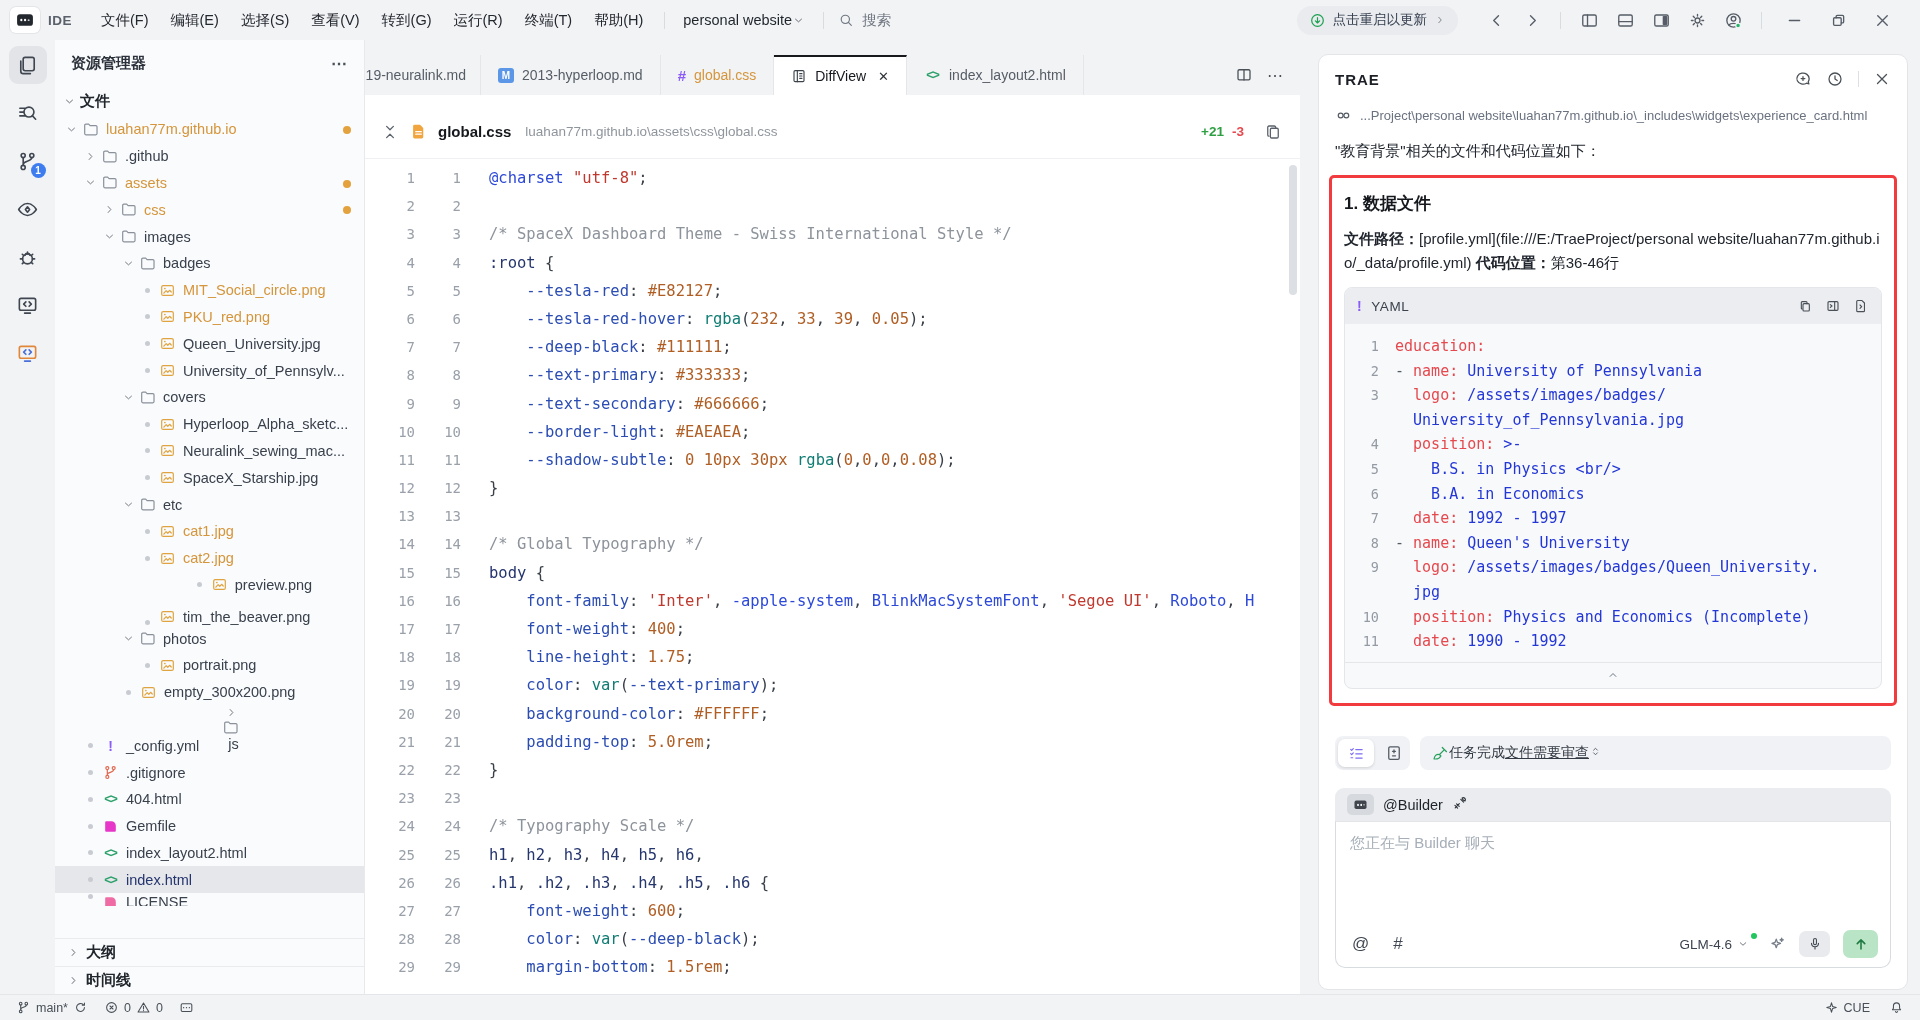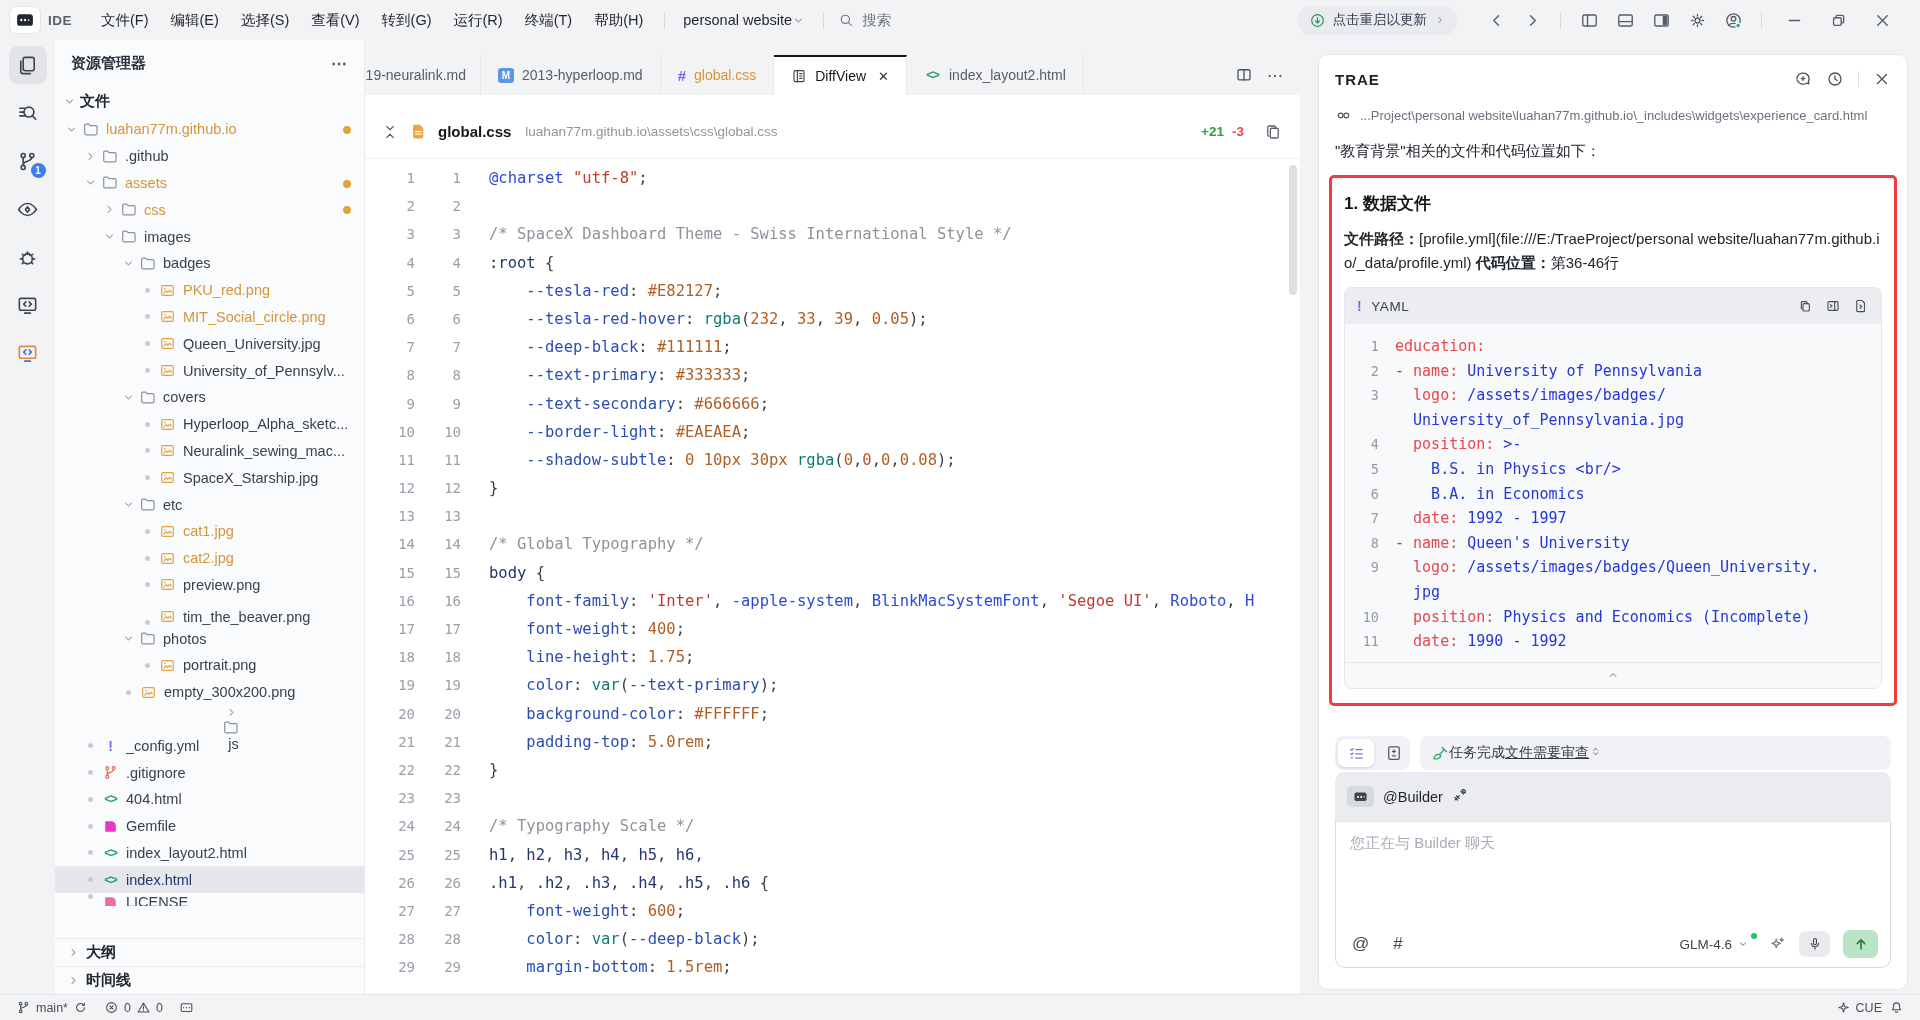--- a/index.html
+++ b/index.html
@@ -116,21 +116,21 @@
 .ar-left{background:#f1f2f5;border-radius:8px;display:flex;align-items:center;gap:7px;padding:3px}
 .chip-white{width:36px;height:28px;background:#fff;border-radius:7px;box-shadow:0 1px 3px rgba(0,0,0,.14);display:flex;align-items:center;justify-content:center;color:#7b6cf2}
 .chip-white .ic{width:17px;height:17px}
 .pm-ic{color:#525a64;width:26px;display:flex;justify-content:center}
 .ar-main{flex:1;background:#f1f2f5;border-radius:8px;display:flex;align-items:center;gap:0;padding:0 12px}
 .broom{color:#27a05e}
 .review{text-decoration:underline}
 .ud{color:#525a64}
 .ud .ic{width:13px;height:13px}
 
-.builder-bar{position:absolute;left:16px;right:16px;bottom:168px;height:49px;background:#eaecef;border-radius:9px 9px 0 0;display:flex;align-items:center;gap:9px;padding:0 12px;font-size:14.5px;color:#1f242b}
+.builder-bar{position:absolute;left:16px;right:16px;bottom:168px;height:33px;background:#eaecef;border-radius:9px 9px 0 0;display:flex;align-items:center;gap:9px;padding:0 12px;font-size:14.5px;color:#1f242b}
 .robot-chip{width:27px;height:21px;background:#d6d9de;border-radius:5px;display:flex;align-items:center;justify-content:center}
 .robot-chip .ic{width:17px;height:17px}
 .tools-ic{color:#2f353c}
 .tools-ic .ic{width:16px;height:16px}
 
 .input-card{position:absolute;left:16px;right:16px;bottom:21px;height:147px;border:1px solid #d8dbe0;border-top:1px solid #e3e5e9;border-radius:0 0 10px 10px;background:#fff}
 .input-card textarea{position:absolute;left:14px;right:12px;top:12px;bottom:48px;border:none;outline:none;resize:none;background:transparent;font-family:"Liberation Sans",sans-serif;font-size:15px;color:#0c4a6e}
 .input-card textarea::placeholder{color:#a6aeb8}
 .input-foot{position:absolute;left:16px;right:12px;bottom:9px;display:flex;align-items:center;gap:24px}
 .glyph-btn{font-size:17px;color:#3f4752;font-weight:400}
@@ -140,21 +140,21 @@
 .gdot{position:absolute;right:-8px;top:-4px;width:6px;height:6px;border-radius:50%;background:#22c55e}
 .sparkle-ic{color:#777f8a}
 .mic-chip{width:31px;height:26px;background:#e8eaee;border-radius:7px;display:flex;align-items:center;justify-content:center;color:#434a54}
 .mic-chip .ic{width:16px;height:16px}
 .send-chip{width:35px;height:28px;background:#b9e5c6;border-radius:7px;display:flex;align-items:center;justify-content:center;color:#207a43}
 
 
 .statusbar{position:absolute;left:0;right:0;bottom:0;height:26px;background:#f2f3f5;border-top:1px solid #e4e6e9;display:flex;align-items:center;padding:0 16px;font-size:12.5px;color:#495058;gap:16px}
 .sb-item{display:flex;align-items:center;gap:5px}
 .sb-item .ic{width:15px;height:15px}
-.sb-right{margin-left:auto;display:flex;align-items:center;gap:7px}
+.sb-right{margin-left:auto;display:flex;align-items:center;gap:19px}
 </style>
 </head>
 <body>
 
 <div class="app">
 
   <header class="titlebar">
     <div class="logo-chip">
         <span class="ic">
           <svg viewBox="0 0 24 24">
@@ -459,32 +459,32 @@
    </div>
         <div class="trow" style="padding-left:86px;">
    <span class="bullet"></span>
           <span class="ic t-ic">
             <svg viewBox="0 0 24 24">
               <rect x="3.8" y="5" width="16.4" height="14" rx="2.2" style="stroke:#dfa440"></rect>
               <path d="M6.8 15.6l3.3-3.5 2.3 2.4 2.6-2.8 2.3 2.4" style="stroke:#dfa440"></path>
               <circle cx="8.3" cy="9.2" r="1.2" style="fill:#dfa440;stroke:none"></circle>
             </svg>
           </span>
-          <span class="lbl-orange">PKU_red.png</span>
+          <span class="lbl-orange">MIT_Social_circle.png</span>
    </div>
         <div class="trow" style="padding-left:86px;">
    <span class="bullet"></span>
           <span class="ic t-ic">
             <svg viewBox="0 0 24 24">
               <rect x="3.8" y="5" width="16.4" height="14" rx="2.2" style="stroke:#dfa440"></rect>
               <path d="M6.8 15.6l3.3-3.5 2.3 2.4 2.6-2.8 2.3 2.4" style="stroke:#dfa440"></path>
               <circle cx="8.3" cy="9.2" r="1.2" style="fill:#dfa440;stroke:none"></circle>
             </svg>
           </span>
-          <span class="lbl-orange">MIT_Social_circle.png</span>
+          <span class="lbl-orange">PKU_red.png</span>
    </div>
         <div class="trow" style="padding-left:86px;">
    <span class="bullet"></span>
           <span class="ic t-ic">
             <svg viewBox="0 0 24 24">
               <rect x="3.8" y="5" width="16.4" height="14" rx="2.2" style="stroke:#dfa440"></rect>
               <path d="M6.8 15.6l3.3-3.5 2.3 2.4 2.6-2.8 2.3 2.4" style="stroke:#dfa440"></path>
               <circle cx="8.3" cy="9.2" r="1.2" style="fill:#dfa440;stroke:none"></circle>
             </svg>
           </span>
@@ -575,21 +575,21 @@
    <span class="bullet"></span>
           <span class="ic t-ic">
             <svg viewBox="0 0 24 24">
               <rect x="3.8" y="5" width="16.4" height="14" rx="2.2" style="stroke:#dfa440"></rect>
               <path d="M6.8 15.6l3.3-3.5 2.3 2.4 2.6-2.8 2.3 2.4" style="stroke:#dfa440"></path>
               <circle cx="8.3" cy="9.2" r="1.2" style="fill:#dfa440;stroke:none"></circle>
             </svg>
           </span>
           <span class="lbl-orange">cat2.jpg</span>
    </div>
-        <div class="trow" style="padding-left:86px;">
+        <div class="trow" style="padding-left:86px;justify-content:center;">
    <span class="bullet"></span>
           <span class="ic t-ic">
             <svg viewBox="0 0 24 24">
               <rect x="3.8" y="5" width="16.4" height="14" rx="2.2" style="stroke:#dfa440"></rect>
               <path d="M6.8 15.6l3.3-3.5 2.3 2.4 2.6-2.8 2.3 2.4" style="stroke:#dfa440"></path>
               <circle cx="8.3" cy="9.2" r="1.2" style="fill:#dfa440;stroke:none"></circle>
             </svg>
           </span>
           <span class="">preview.png</span>
    </div>

